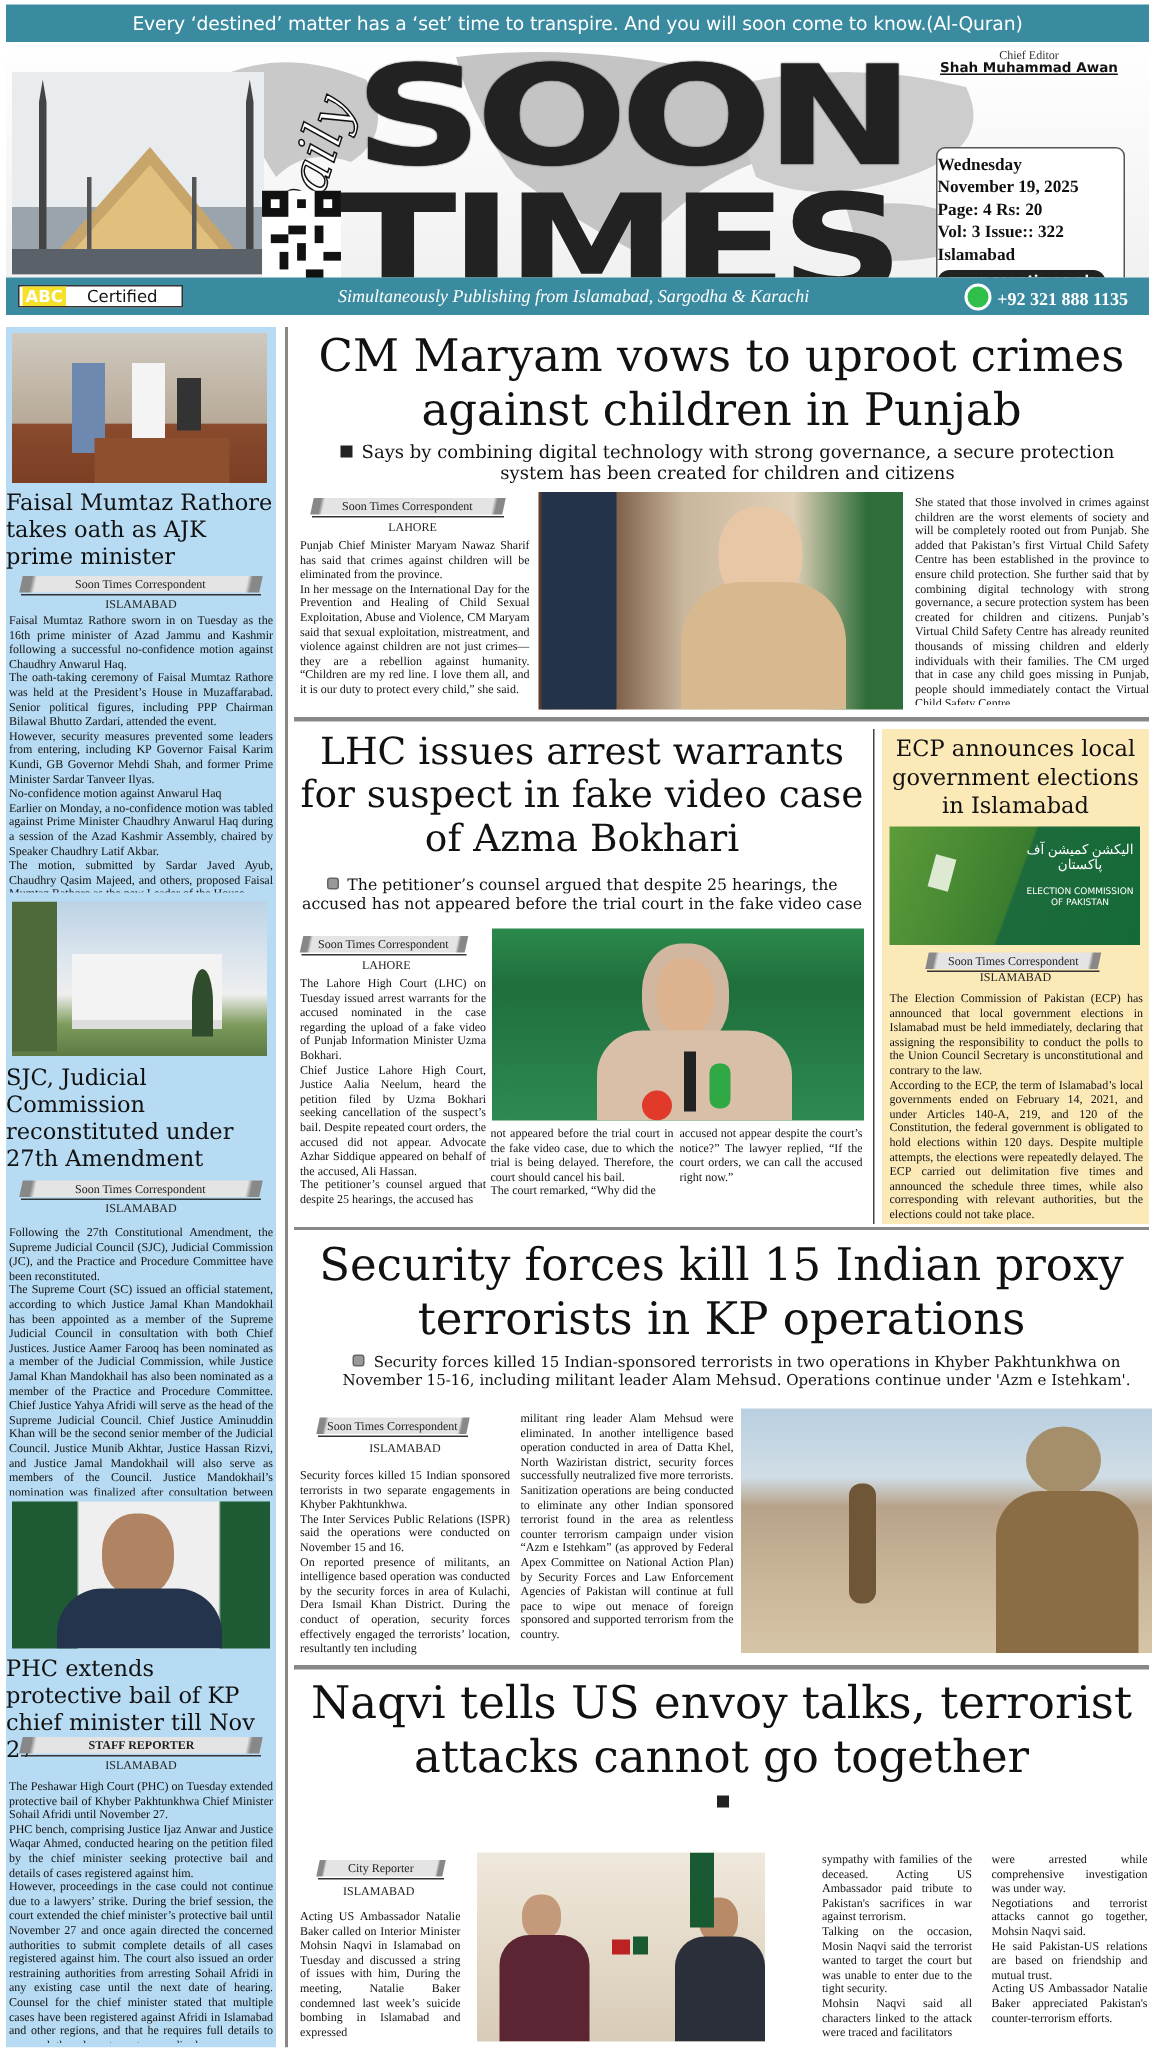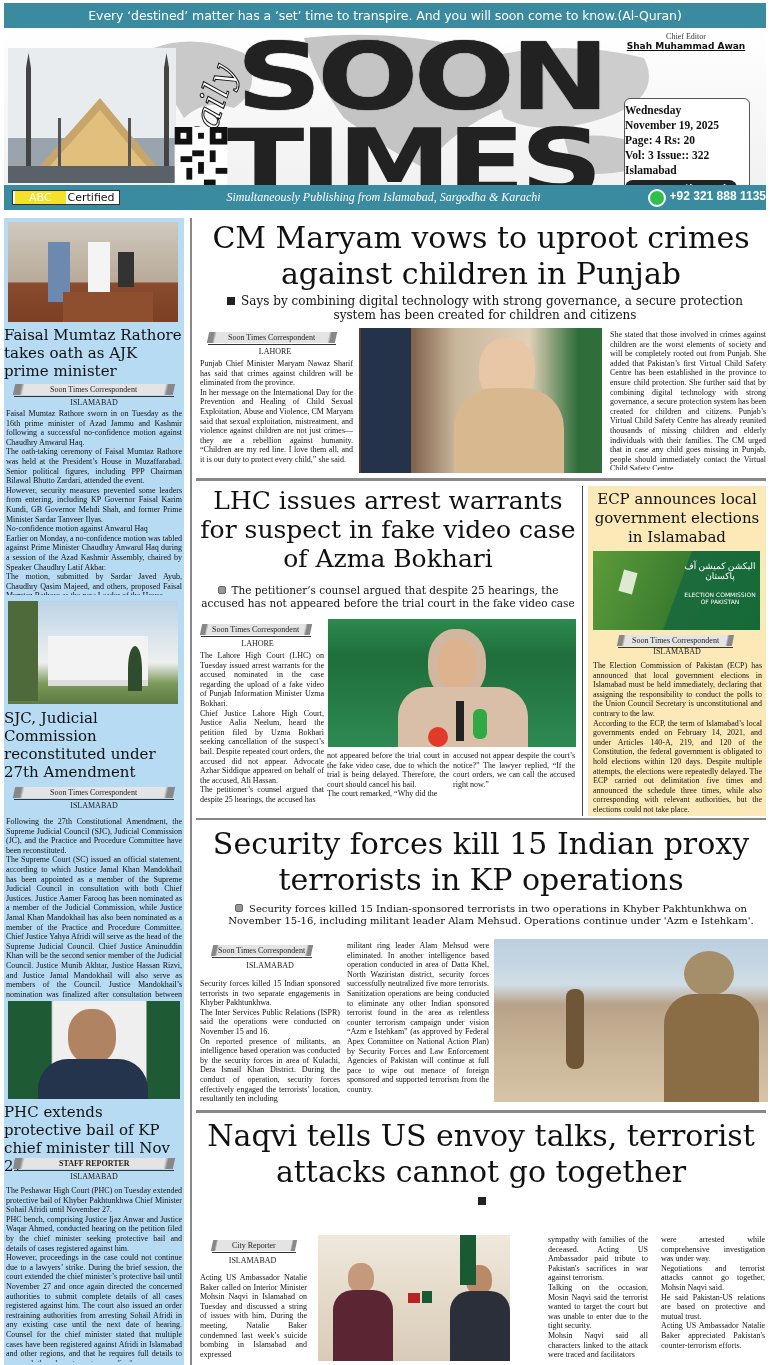--- a/index.html
+++ b/index.html
@@ -12,24 +12,24 @@
 .daily{position:absolute;left:172px;top:52px;font-family:"DejaVu Serif",serif;font-style:italic;font-size:36px;transform:rotate(-72deg);transform-origin:left top;color:#fff;-webkit-text-stroke:1px #111;top:120px}
 .soon{position:absolute;left:232px;top:4px;font-family:"DejaVu Sans",sans-serif;font-weight:bold;font-size:92px;letter-spacing:-4px;color:#222;line-height:92px;transform:scaleX(1.3);transform-origin:left;text-shadow:0 0 1px #000}
 .times{position:absolute;left:222px;top:90px;font-family:"DejaVu Sans",sans-serif;font-weight:bold;font-size:92px;letter-spacing:-4px;color:#222;line-height:92px;transform:scaleX(1.25);transform-origin:left}
 .chief{position:absolute;left:622px;top:4px;width:120px;text-align:center}
 .chief .lbl{font-size:8px;color:#333}
 .chief .nm{font-family:"DejaVu Sans",sans-serif;font-size:9px;font-weight:bold;color:#111;text-decoration:underline}
 .infobox{position:absolute;left:620px;top:70px;width:126px;height:108px;border:1px solid #555;border-radius:6px;background:#fff;text-align:left;font-family:"Liberation Serif",serif;font-weight:bold;font-size:11.5px;line-height:15px;padding-top:4px}
 .site{display:inline-block;margin-top:2px;background:#222;color:#fff;font-family:"DejaVu Sans",sans-serif;font-size:9px;padding:1px 8px;border-radius:8px}
 .banner-bottom{position:absolute;left:4px;top:185px;width:762px;height:25px;background:#3b8ba0;color:#fff;display:flex;align-items:center}
 .abc{margin-left:8px;background:#fff;display:flex;font-family:"DejaVu Sans",sans-serif;font-size:11px;padding:0 2px;border:1px solid #333}
-.abc b{background:#f5e12a;padding:0 14px;font-weight:normal}
-.abc span{padding:0 2px;color:#111}
+.abc b{background:#f5e12a;padding:0 2px;font-weight:bold}
+.abc span{padding:0 14px;color:#111}
 .simul{flex:1;text-align:center;font-family:"Liberation Serif",serif;font-style:italic;font-size:12px}
-.phone{margin-right:0;font-family:Liberation Sans, sans-serif;font-size:12px;font-weight:bold;display:flex;align-items:flex-start;gap:4px}
+.phone{margin-right:14px;font-family:Liberation Serif, serif;font-size:12px;font-weight:bold;display:flex;align-items:flex-end;gap:4px}
 .wa{width:18px;height:18px;border-radius:50%;background:#2fbf4a;border:2px solid #fff;display:inline-block;position:relative}
 .sidebar{position:absolute;left:4px;top:218px;width:180px;height:1147px;background:#b7dbf2}
 .vrule{position:absolute;left:190px;top:218px;width:2px;height:1147px;background:#888}
 .photo{position:absolute;overflow:hidden}
 .sb-head{position:absolute;left:0;width:180px;font-family:"DejaVu Serif",serif;font-size:15px;line-height:18px;color:#111}
 .byline{position:absolute;height:11px;background:linear-gradient(90deg,#888 0 4%,#e4e4e4 6% 94%,#888 96%);font-size:8px;line-height:11px;text-align:center;color:#222;transform:skewX(-12deg)}
 .byline span{display:inline-block;transform:skewX(12deg)}
 .uline{position:absolute;height:1px;background:#333}
 .dateline{position:absolute;text-align:center;font-size:8px;color:#222}
 .body-txt{position:absolute;font-size:8px;line-height:9.6px;text-align:justify;color:#111}
@@ -242,14 +242,14 @@
   <div style="position:absolute;left:132px;top:56px;width:60px;height:70px;background:#2b2f3a;border-radius:20px 20px 0 0"></div>
   <div style="position:absolute;left:142px;top:0;width:16px;height:50px;background:#1a5a32"></div>
   <div style="position:absolute;left:90px;top:58px;width:12px;height:10px;background:#b22"></div>
   <div style="position:absolute;left:104px;top:56px;width:10px;height:12px;background:#1a5a32"></div>
 </div>
 <div class="body-txt" style="left:548px;top:1235px;width:100px;height:126px;white-space:pre-line;overflow:hidden">sympathy with families of the deceased. Acting US Ambassador paid tribute to Pakistan's sacrifices in war against terrorism.
 Talking on the occasion, Mosin Naqvi said the terrorist wanted to target the court but was unable to enter due to the tight security.
 Mohsin Naqvi said all characters linked to the attack were traced and facilitators</div>
 <div class="body-txt" style="left:661px;top:1235px;width:104px;height:126px;white-space:pre-line;overflow:hidden">were arrested while comprehensive investigation was under way.
 Negotiations and terrorist attacks cannot go together, Mohsin Naqvi said.
-He said Pakistan-US relations are based on protective and mutual trust.
+He said Pakistan-US relations are based on friendship and mutual trust.
 Acting US Ambassador Natalie Baker appreciated Pakistan's counter-terrorism efforts.</div>
 
 </body></html>

